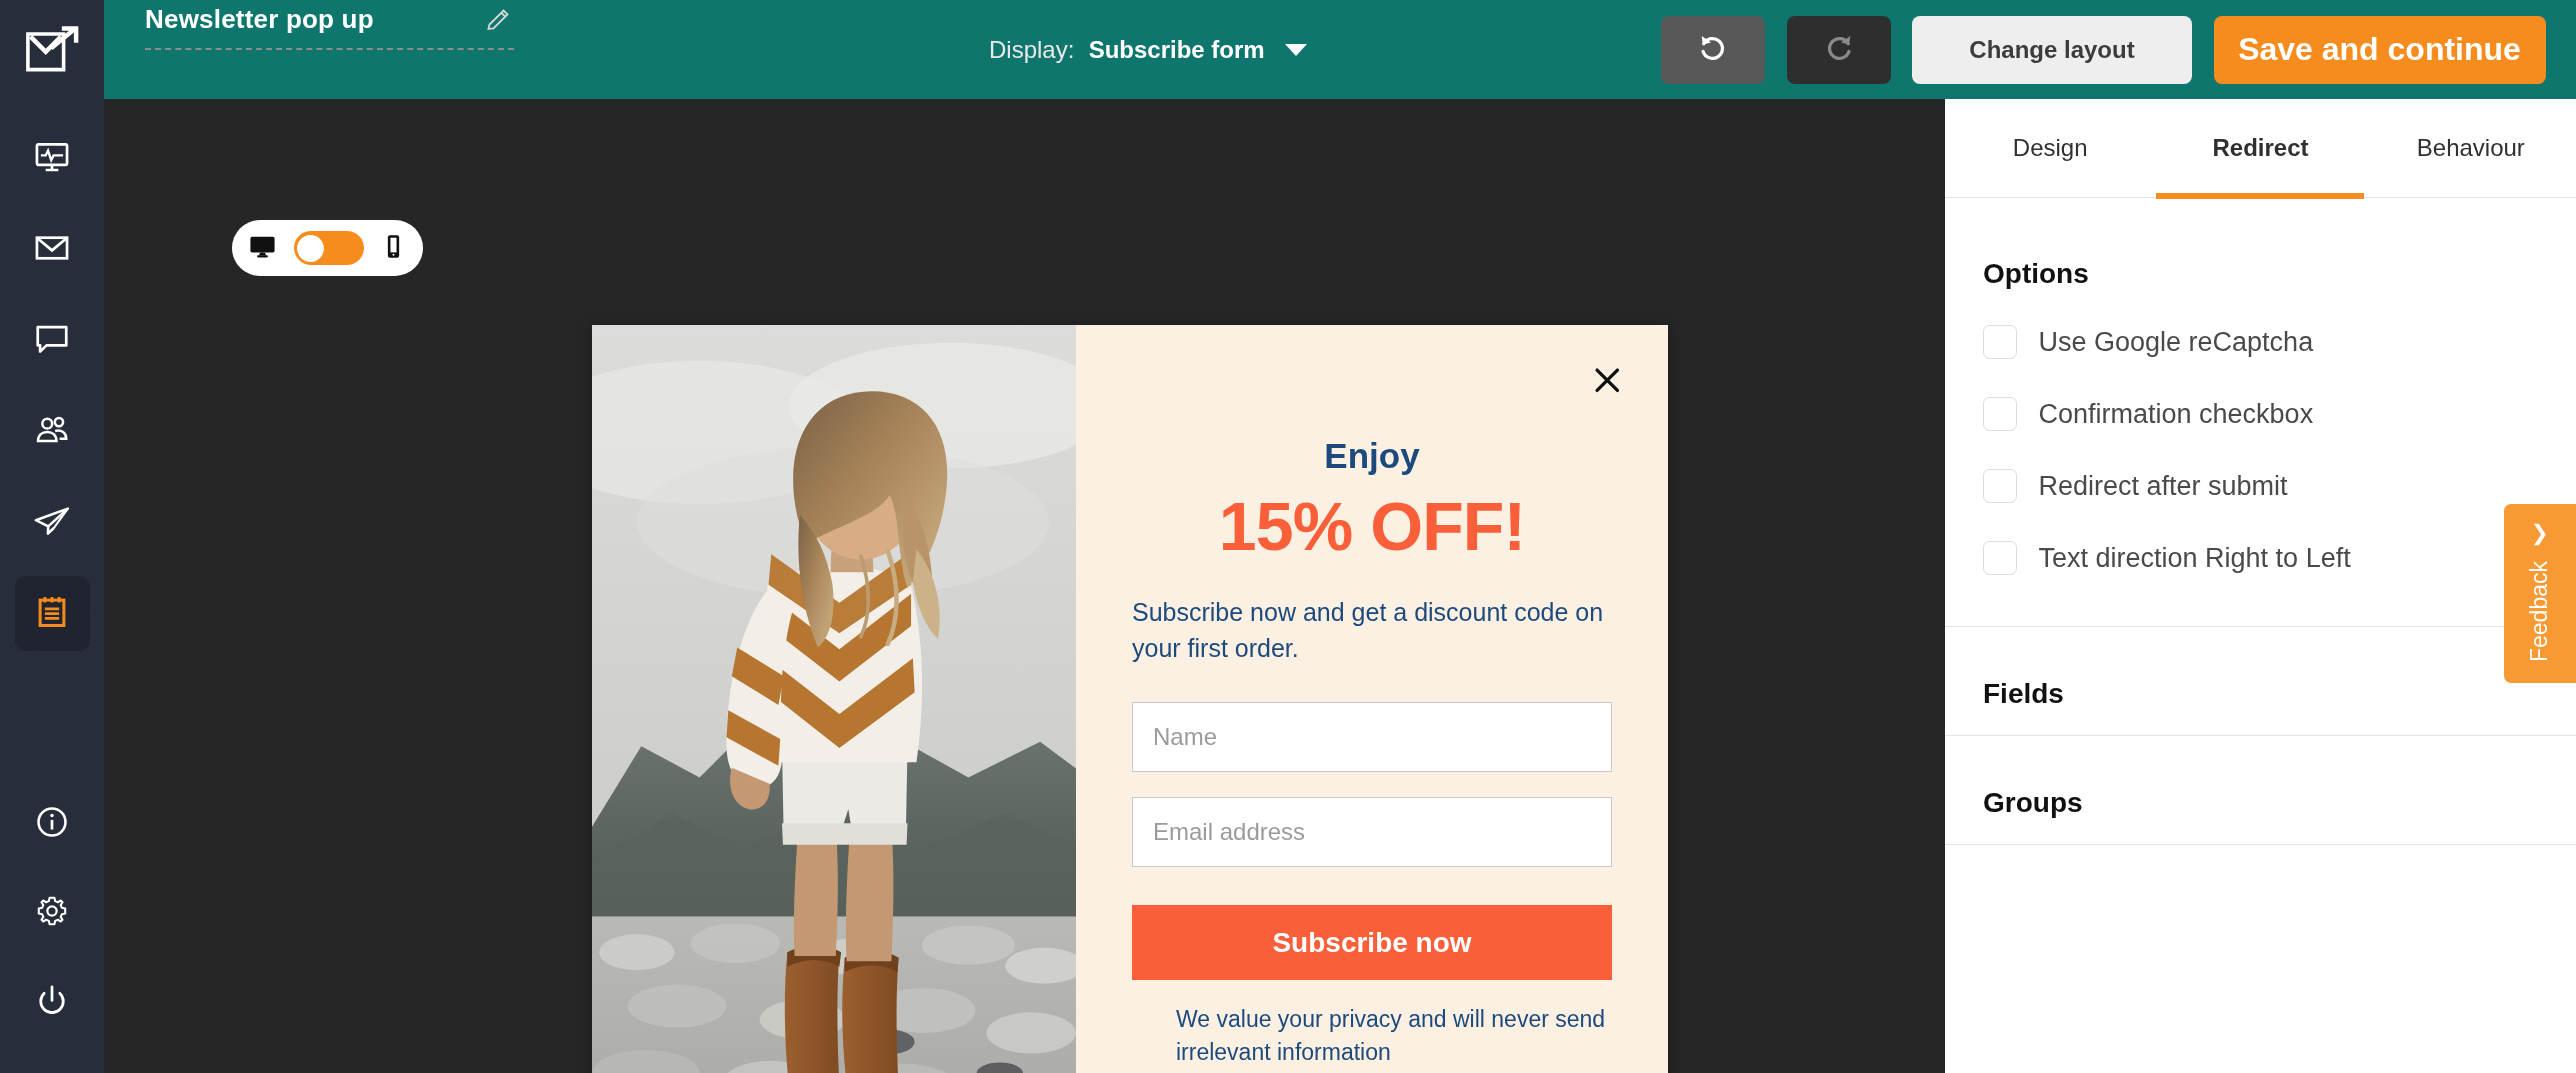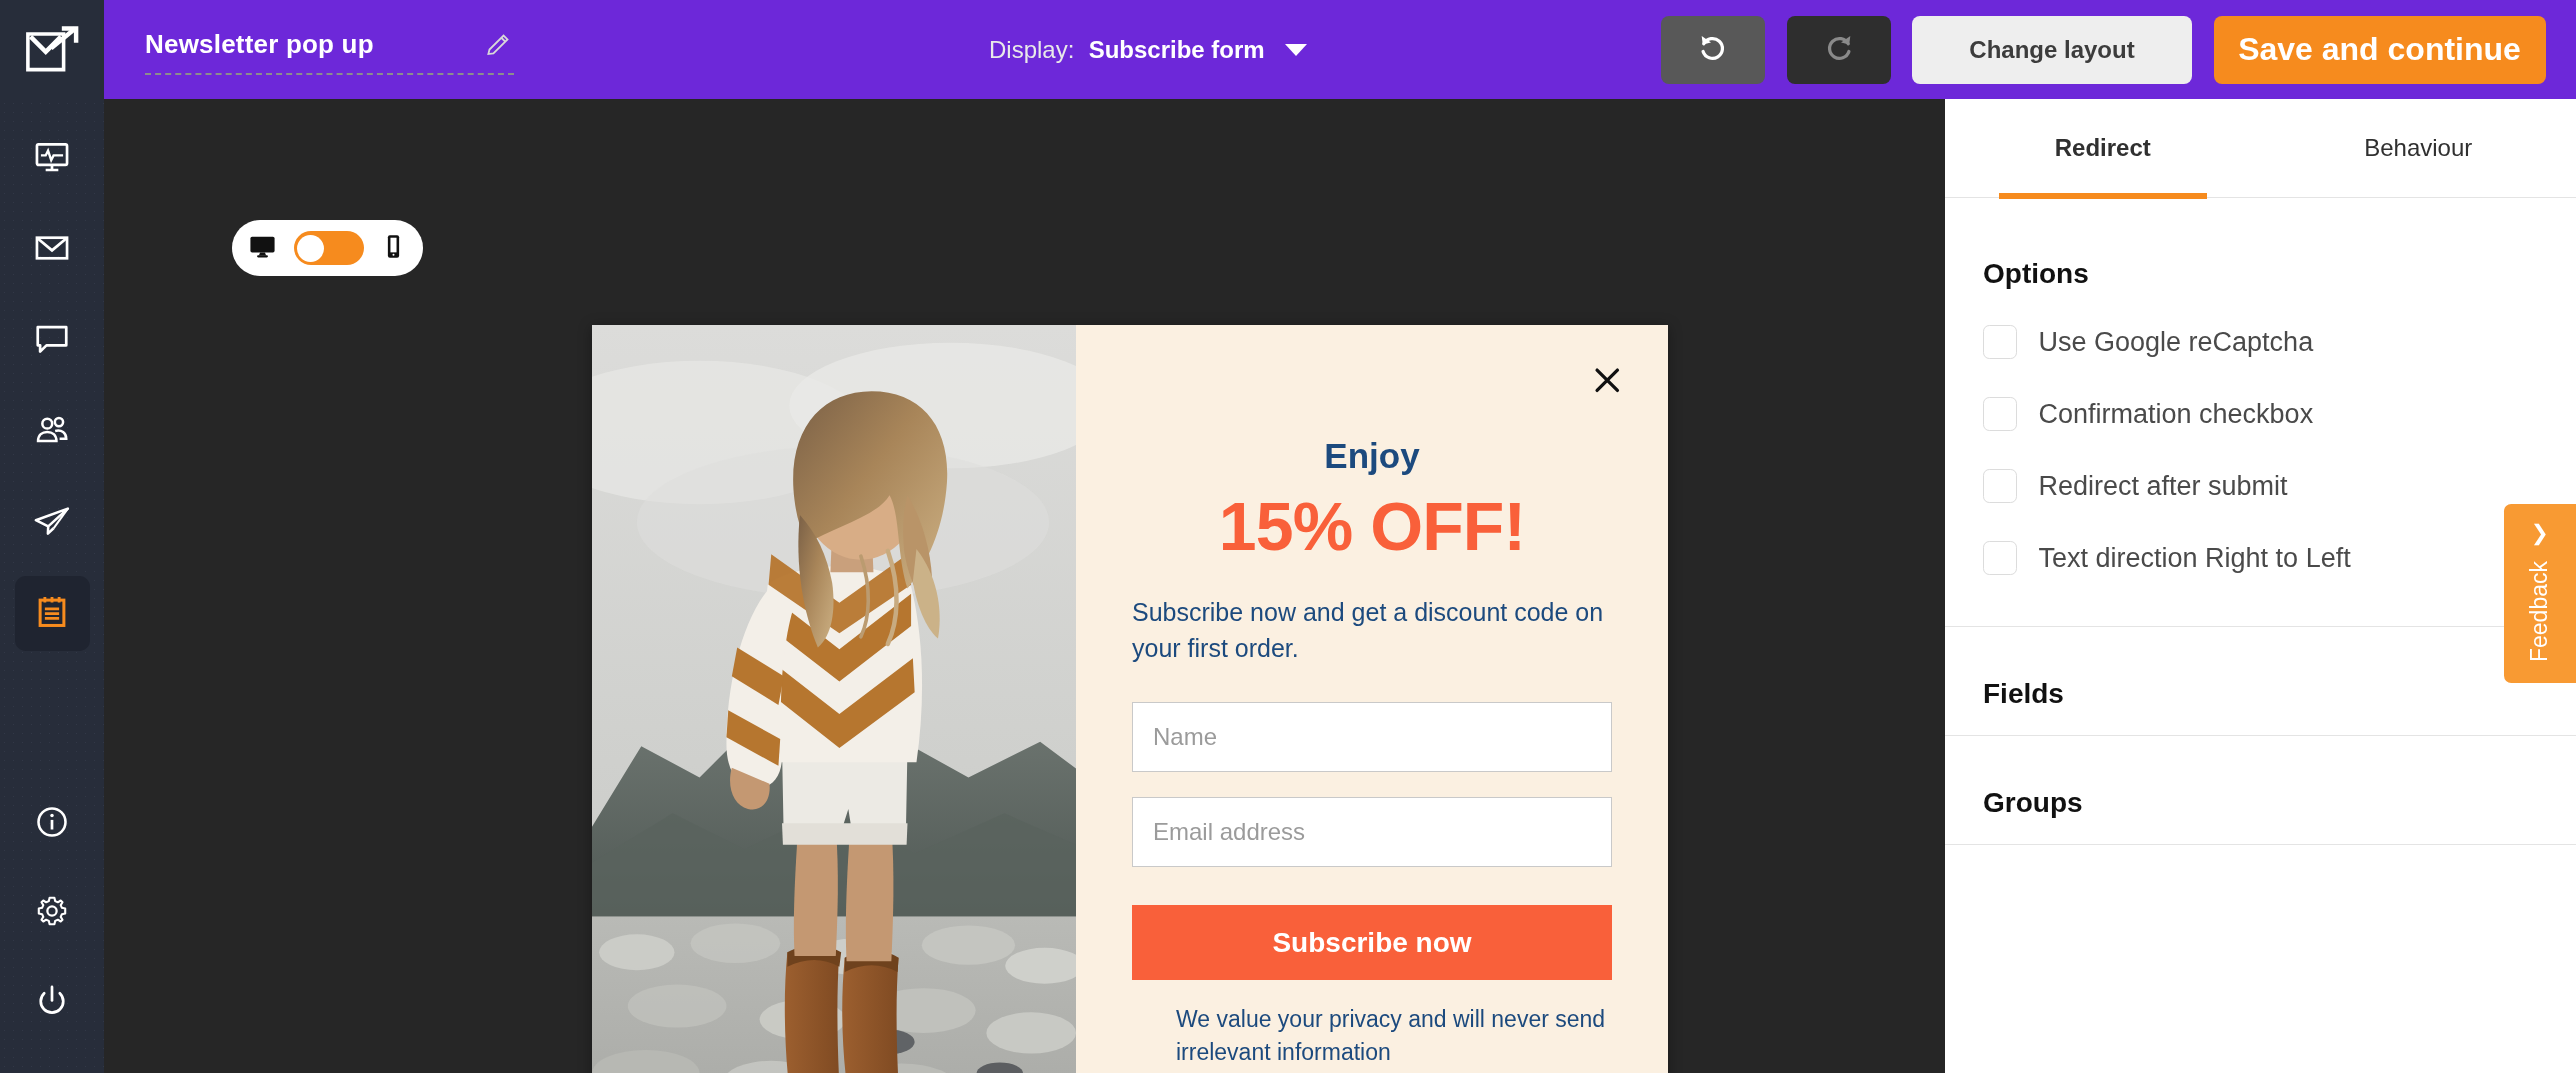--- a/index.html
+++ b/index.html
@@ -8,22 +8,22 @@
     font-family: "Liberation Sans", sans-serif;
     background: #000;
     overflow: hidden;
   }
   .app { position: relative; width: 2576px; height: 1074px; display: flex; flex-direction: column; }
 
   
   .topbar {
     position: relative;
     height: 99px; min-height: 99px;
-    background: #6d28d9;
-    display: flex; align-items: center;
+    background: #0f766e;
+    display: flex; align-items: flex-start;
     z-index: 30;
   }
   .logo-tile {
     width: 104px; height: 99px;
     background: #272d3a;
     display: flex; align-items: center; justify-content: center;
     flex: 0 0 104px;
   }
   .logo-tile svg { display: block; }
 
@@ -556,20 +556,21 @@
           <button class="pop-cta">Subscribe now</button>
 
           <div class="pop-privacy">We value your privacy and will never send irrelevant information</div>
         </div>
       </div>
     </div>
 
     <div class="rightpanel">
 
       <div class="tabs">
+        <div class="tab">Design</div>
         <div class="tab active">Redirect</div>
         <div class="tab">Behaviour</div>
       </div>
 
       <div class="section section-options">
         <div class="section-title">Options</div>
         <div class="opt-list">
           <div class="opt-row">
             <span class="checkbox"></span>
             <span class="opt-label">Use Google reCaptcha</span>

